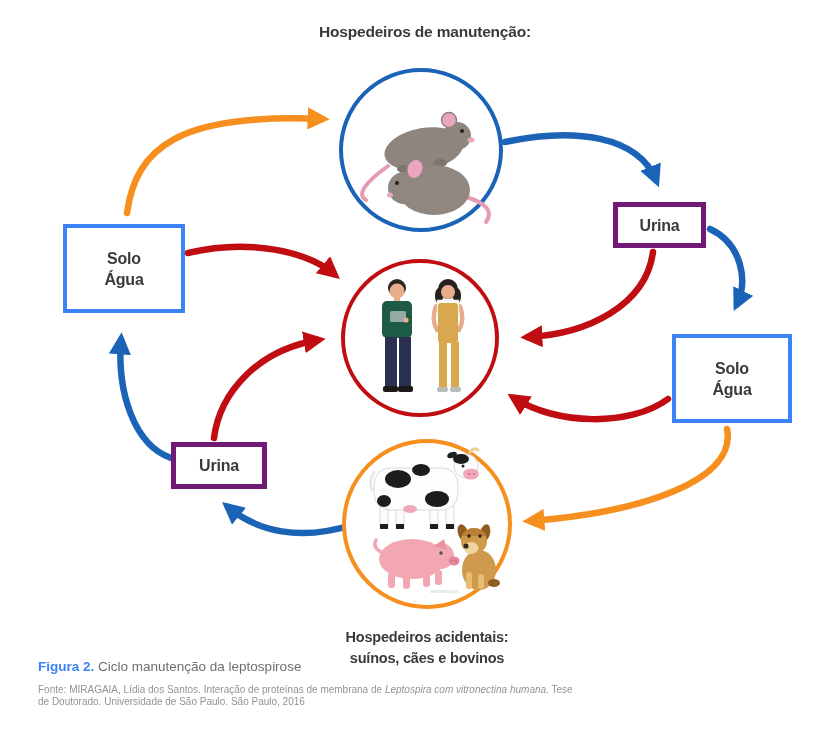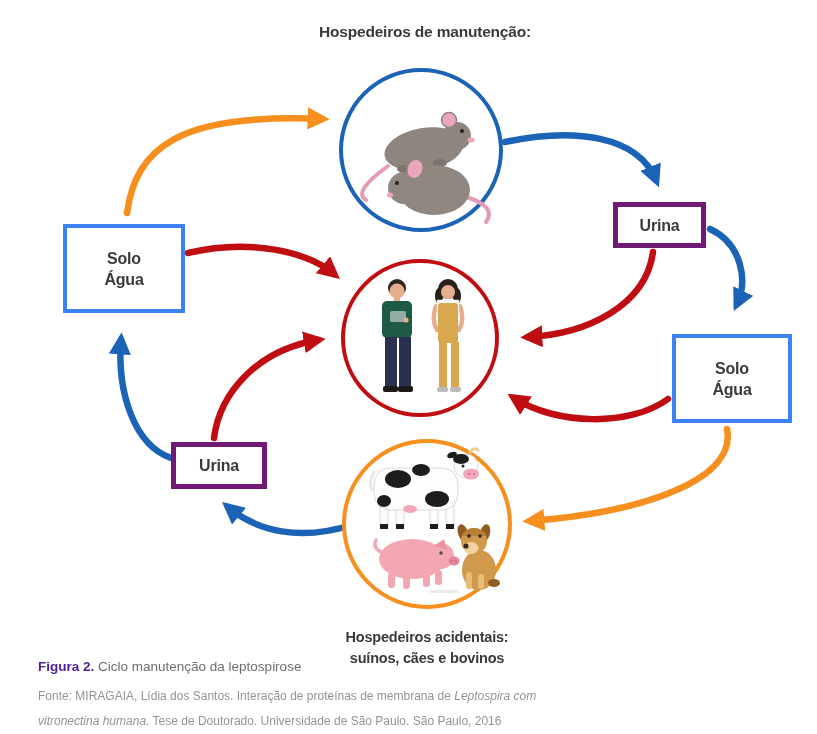--- a/index.html
+++ b/index.html
@@ -18,22 +18,22 @@
     font-weight:bold;font-size:16px;line-height:21px;background:#fff;letter-spacing:-0.2px;
     box-sizing:border-box;
   }
   .box.green{border:4px solid #3b82f6;}
   .box.yellow{border:5px solid #701a75;}
   .solo-left{left:63px;top:224px;width:122px;height:89px;}
   .solo-right{left:672px;top:334px;width:120px;height:89px;}
   .urina-right{left:613px;top:202px;width:93px;height:46px;}
   .urina-left{left:171px;top:442px;width:96px;height:47px;}
   .caption{left:38px;top:659px;width:640px;font-size:13.5px;color:#6d6e71;}
-  .caption b{color:#4c1d95;}
-  .source{left:38px;top:684px;width:545px;font-size:12px;line-height:25px;color:#919396;}
+  .caption b{color:#3b82f6;}
+  .source{left:38px;top:684px;width:545px;font-size:10px;line-height:12px;color:#919396;}
   .it{font-style:italic;}
 </style>
 </head>
 <body>
 
 <div class="stage">
 
   <svg class="layer" width="817" height="734" viewBox="0 0 817 734">
     <defs>
       <marker id="ah-blue" viewBox="0 0 10 10" refX="6.5" refY="5" markerWidth="3.4" markerHeight="3.4" orient="auto">

